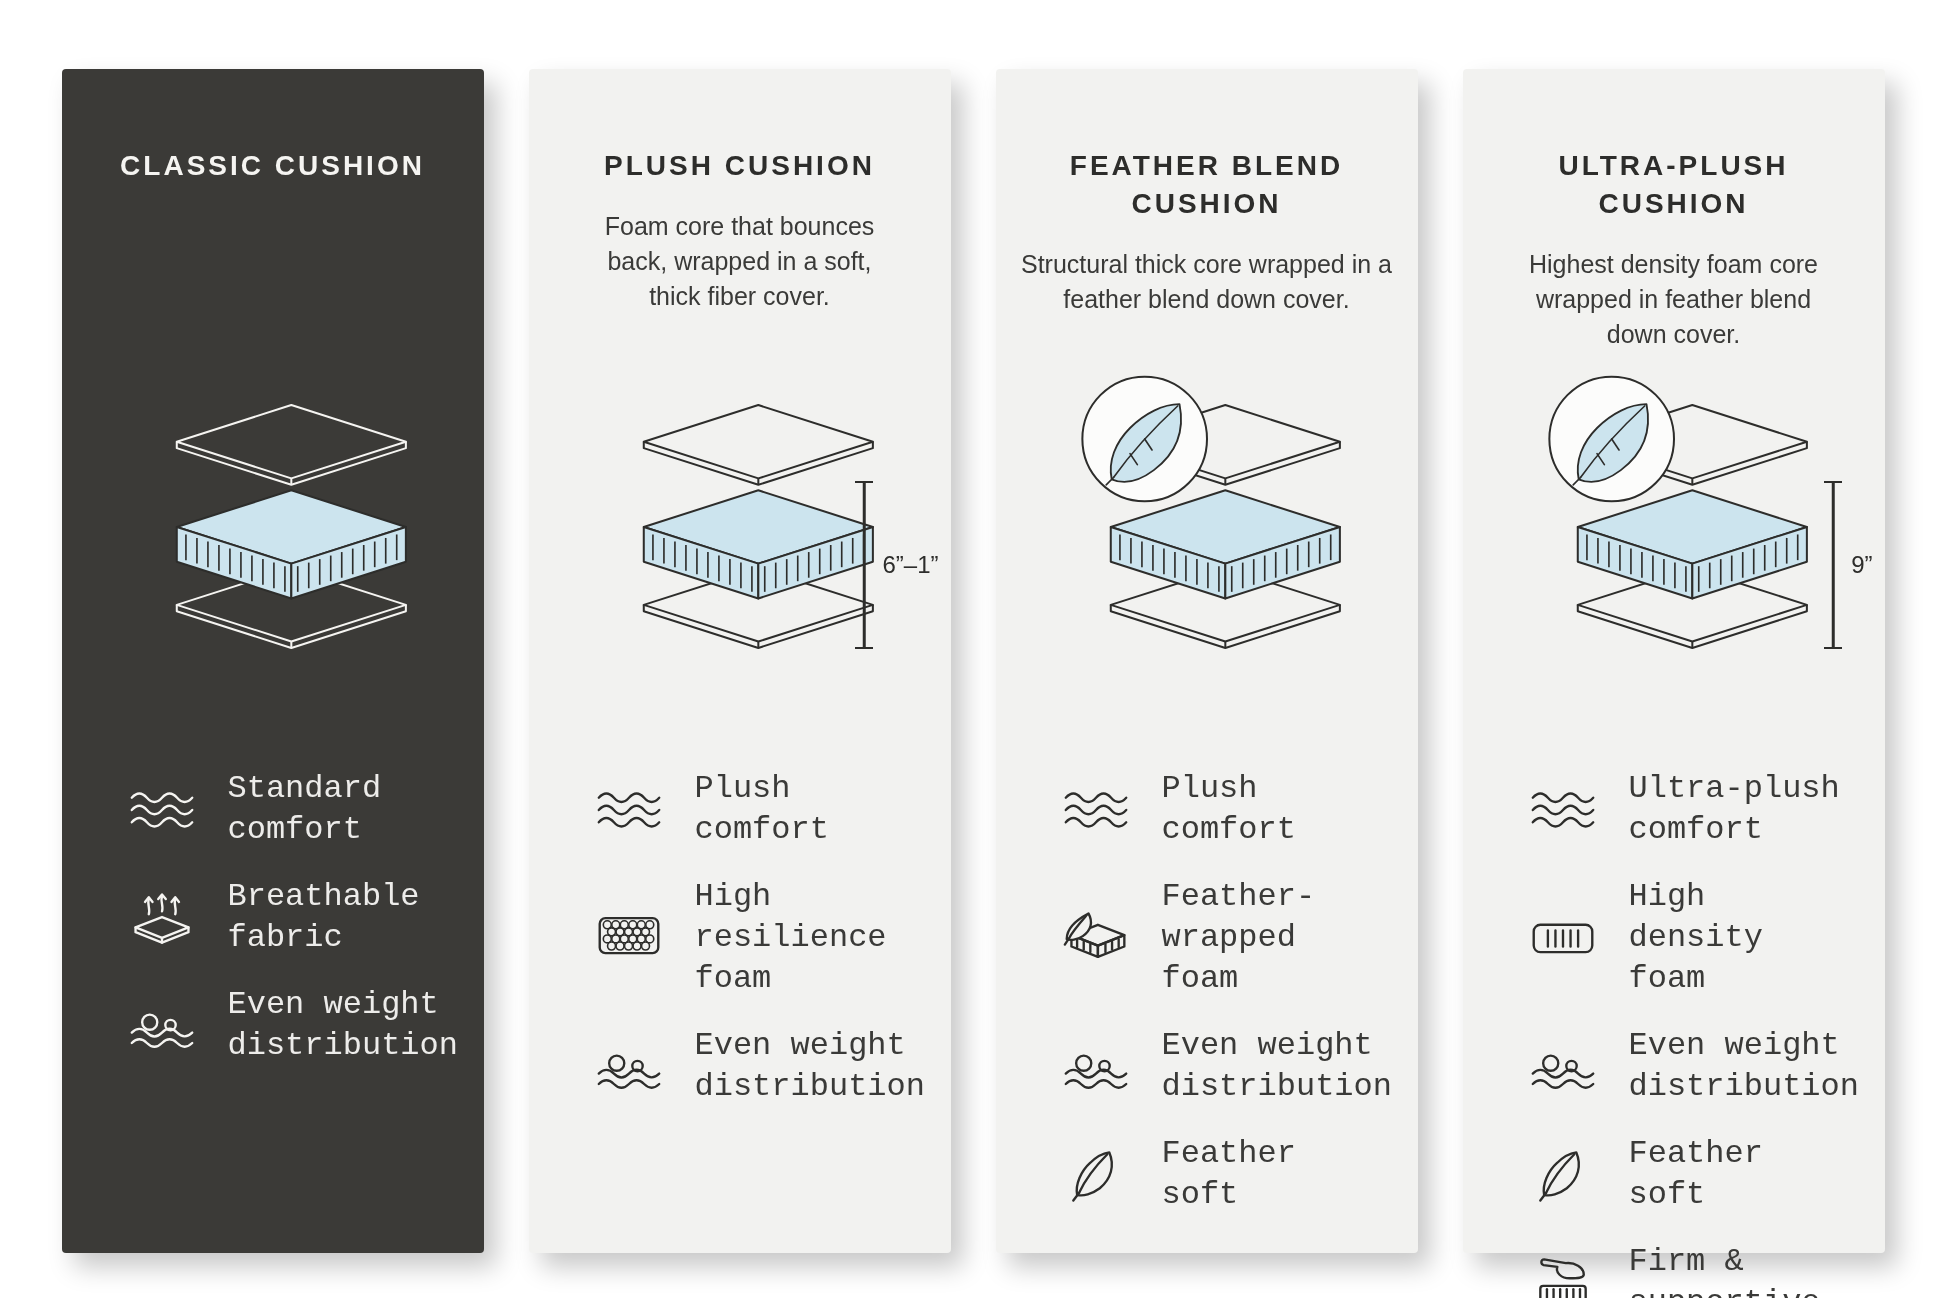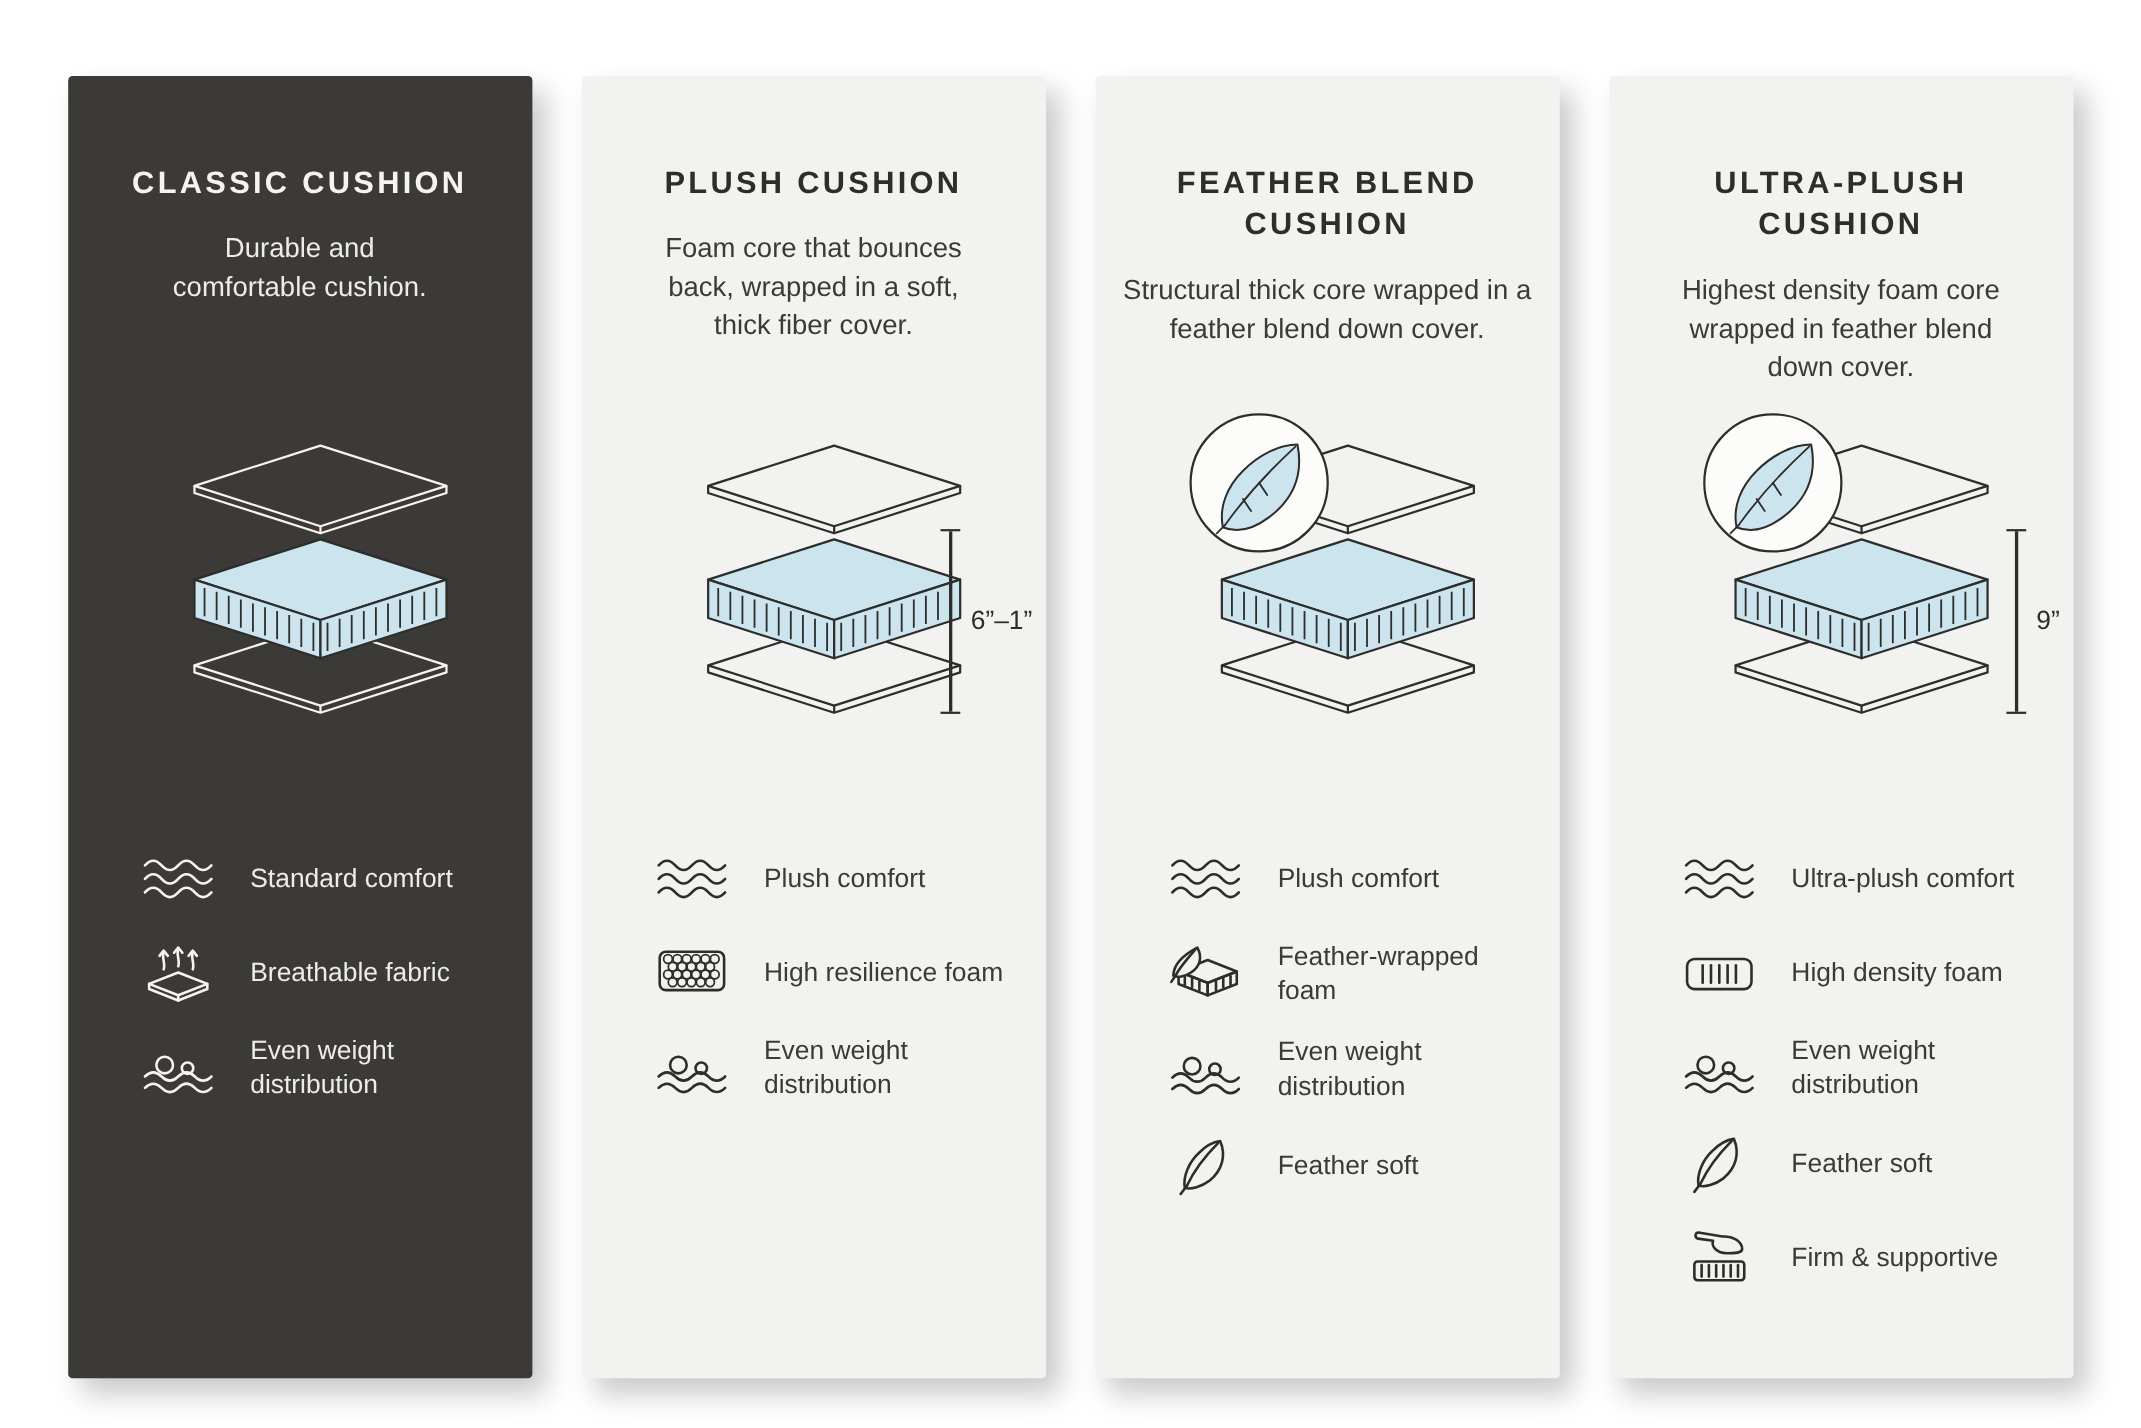--- a/index.html
+++ b/index.html
@@ -74,30 +74,29 @@
   }
   .feature { display: flex; align-items: center; gap: 30px; min-height: 60px; }
   .icon-box { flex: 0 0 72px; width: 72px; display: flex; justify-content: center; }
   .f-icon { width: 68px; height: 54px; display: block; }
   .f-icon path, .f-icon rect, .f-icon circle, .f-icon polygon, .f-icon line {
     fill: none; stroke: var(--ink); stroke-width: 2.5;
     stroke-linecap: round; stroke-linejoin: round;
   }
   .f-icon .thin circle { stroke-width: 1.7; }
   .f-icon .fillbg { fill: var(--bg); }
-  .f-label { font-size: 24px; line-height: 1.28; color: var(--text); }
+  .f-label { font-size: 32px; line-height: 1.28; color: var(--text); font-family: Liberation Mono, monospace; }
 </style>
 </head>
 <body>
 
 <div class="stage">
 
   <section class="card dark">
     <h2 class="title">CLASSIC CUSHION</h2>
-    <p class="desc">Durable and comfortable cushion.</p>
 
     <div class="diagram">
       <svg class="diagram-svg" viewBox="0 0 360 335">
         <g class="slab">
           <polygon points="200,237 325,277 200,317 75,277"></polygon>
           <path class="nf" d="M75 277 L75 284 L200 324 L325 284 L325 277"></path>
           <path class="nf" d="M200 317 L200 324"></path>
         </g>
         <g>
           <polygon class="foam" points="200,152 325,192 200,232 75,192"></polygon>

